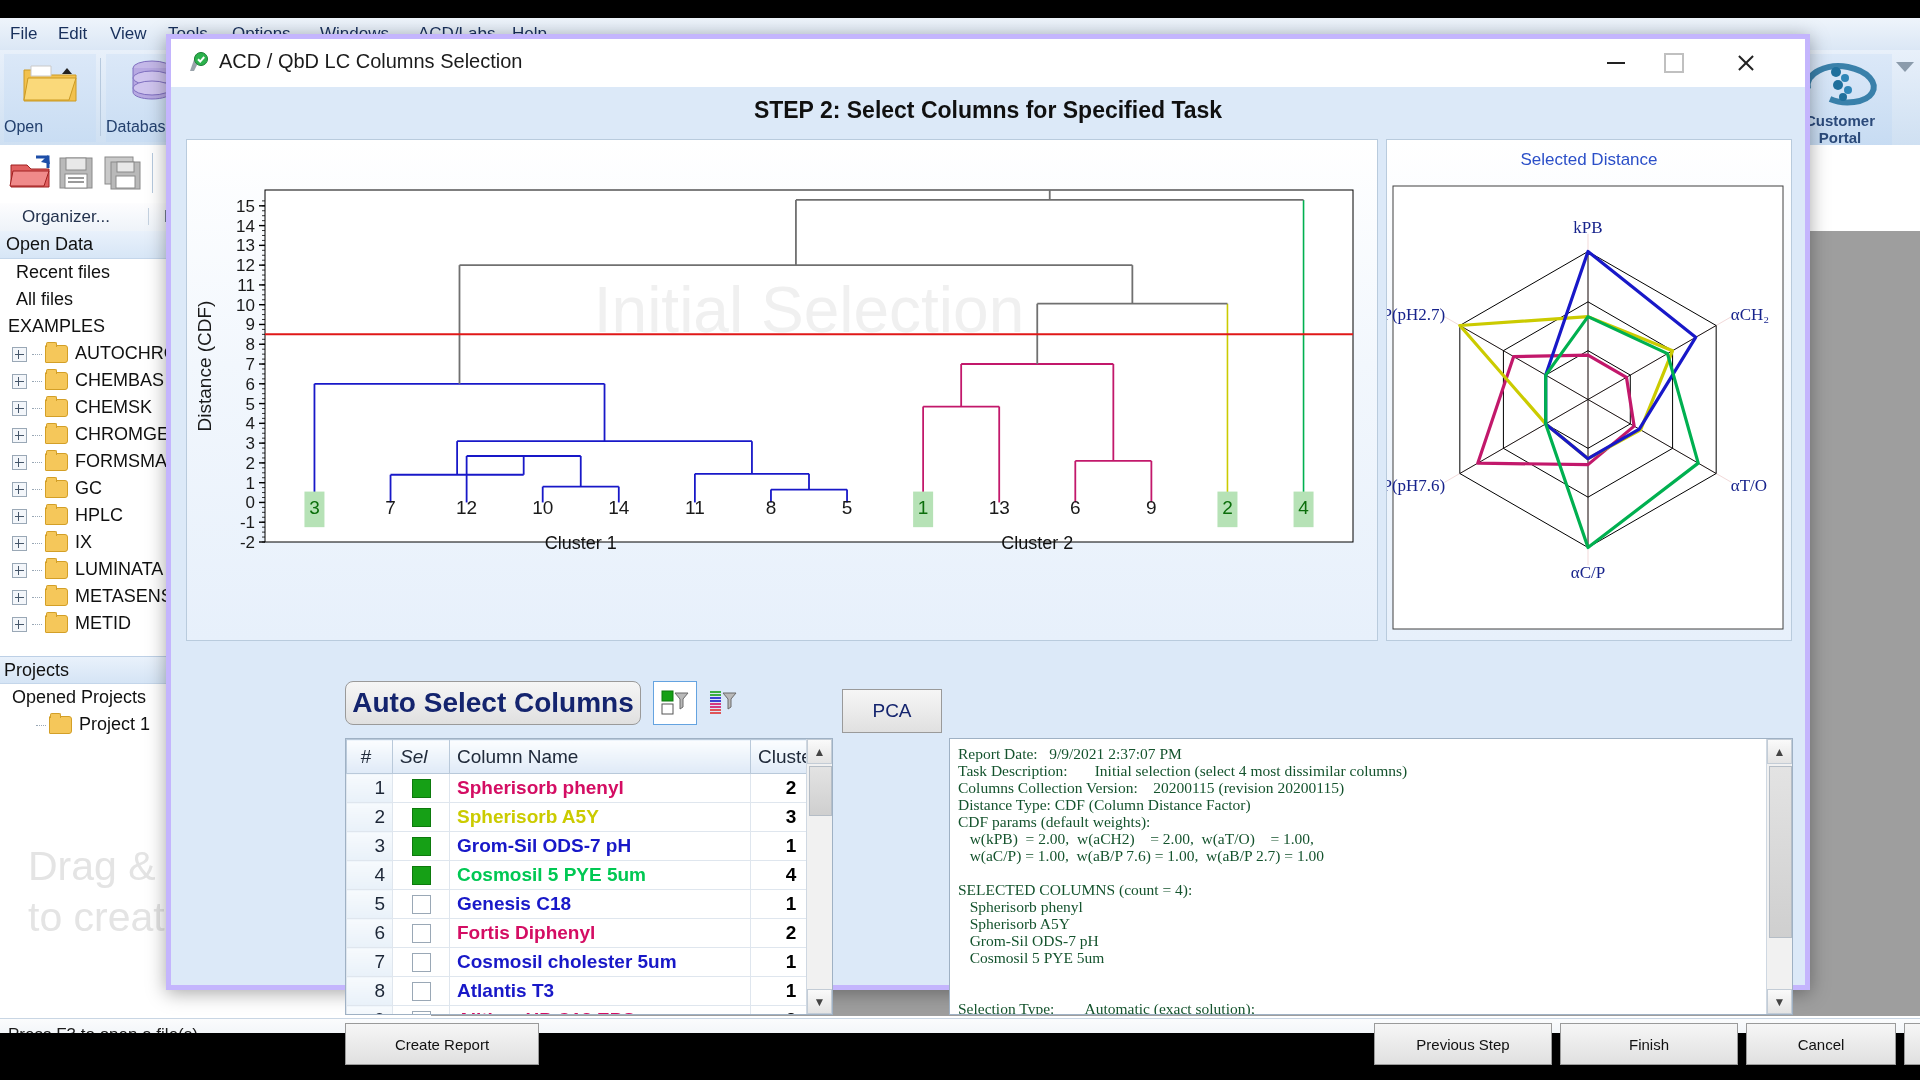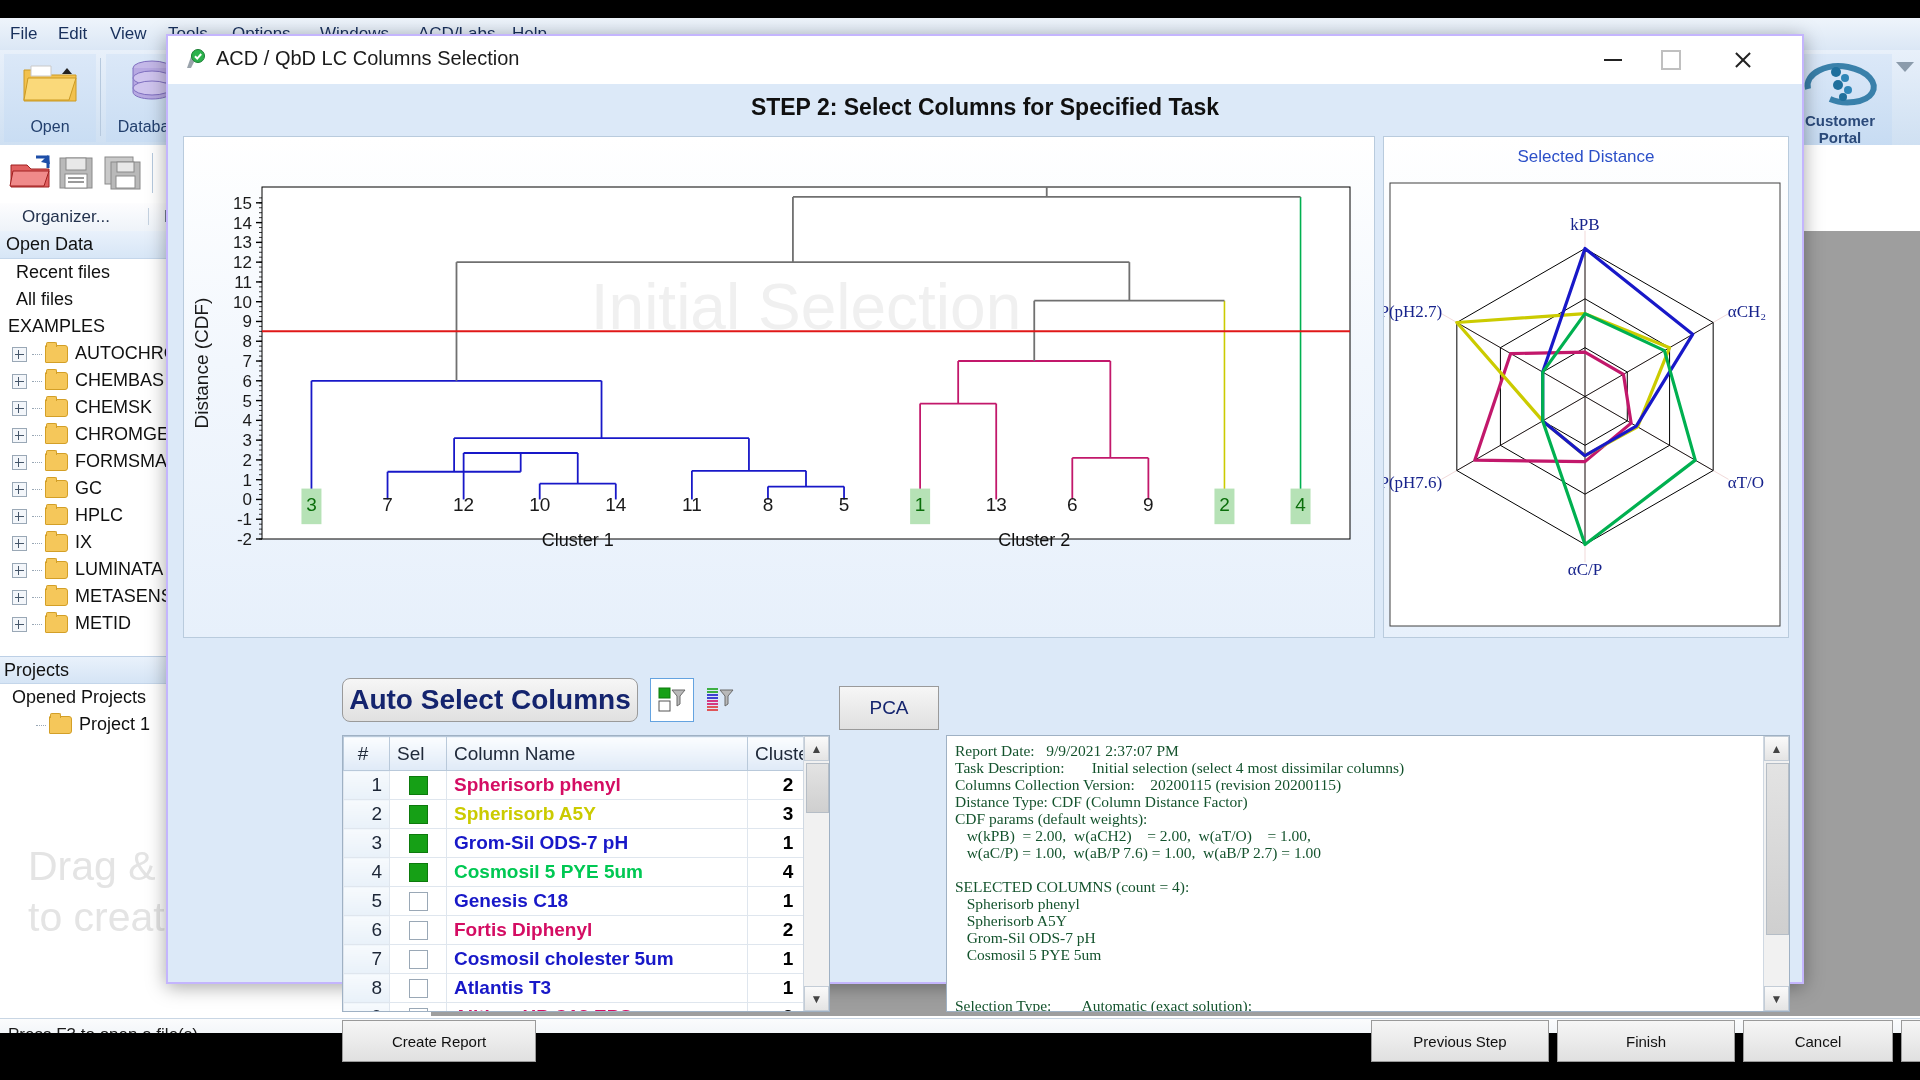--- a/index.html
+++ b/index.html
@@ -7,21 +7,21 @@
   #root{position:relative;width:1920px;height:1080px;background:#000;}
 
   
   .bgapp{position:absolute;left:0;top:18px;width:1920px;height:1062px;background:#fff;}
   .bg-menubar{position:absolute;left:0;top:0;width:1920px;height:32px;
      background:linear-gradient(#eef4fb,#dbe7f5);border-bottom:1px solid #c3d4e8;}
   .bg-menubar .mi{position:absolute;top:6px;font-size:17px;color:#18305c;}
 
   .bg-ribbon{position:absolute;left:0;top:32px;width:1920px;height:95px;
      background:linear-gradient(#e8f0fa,#cfe0f2);border-bottom:1px solid #b9cde3;}
-  .rb-big{position:absolute;top:4px;width:92px;height:88px;text-align:center;
+  .rb-big{position:absolute;top:4px;width:92px;height:88px;text-align:left;
      background:linear-gradient(#dbe8f8,#c9ddf3);}
   .rb-big .lbl{position:absolute;bottom:6px;left:0;right:0;font-size:16px;color:#23406e;}
   .rb-sep{position:absolute;top:8px;width:1px;height:78px;background:#b6c9de;}
 
   .bg-tools{position:absolute;left:0;top:127px;width:1920px;height:58px;background:#fff;
      border-bottom:1px solid #ccd9e8;}
   .bg-organizer{position:absolute;left:0;top:185px;width:430px;height:28px;
      background:linear-gradient(#fdfdfe,#eef3f9);border-bottom:1px solid #cfdaea;font-size:17px;color:#23324d;}
   .bg-organizer span{position:absolute;top:4px;}
 
@@ -65,21 +65,21 @@
   .tri-dn{width:0;height:0;border-left:9px solid transparent;border-right:9px solid transparent;
      border-top:10px solid #8b9bab;}
   .tri-dn.blue{border-top-color:#1d4ea8;}
   .vdiv{width:1px;height:26px;background:#b4c6da;}
   .winbtn-blue{width:34px;height:30px;border:2px solid #3f7fd4;background:#cfe2f7;display:flex;
      align-items:center;justify-content:center;}
   .winbtn-blue i{display:block;width:16px;height:14px;background:#2f6fc6;border:1px solid #1b4f9e;}
 
   
   .dlg{position:absolute;left:166px;top:34px;width:1634px;height:946px;background:#ffffff;
-     border:2px solid #c4b5fd;box-shadow:0 3px 18px rgba(0,0,0,.35);}
+     border:5px solid #c4b5fd;box-shadow:0 3px 18px rgba(0,0,0,.35);}
   .dlg-title{height:48px;background:#ffffff;position:relative;border-bottom:1px solid #eaeef3;}
   .dlg-title .tico{position:absolute;left:14px;top:12px;width:24px;height:24px;}
   .dlg-title .ttxt{position:absolute;left:48px;top:11px;font-size:20px;color:#1b1b1b;}
   .wbtn{position:absolute;top:0;width:58px;height:47px;display:flex;align-items:center;justify-content:center;
      cursor:default;}
   .wbtn.min{right:160px;} .wbtn.max{right:102px;} .wbtn.cls{right:30px;}
   .gl-min{width:18px;height:2px;background:#222;}
   .gl-max{width:16px;height:16px;border:2px solid #c0c0c0;}
   .gl-cls{position:relative;width:20px;height:20px;}
   .gl-cls:before,.gl-cls:after{content:"";position:absolute;left:0;top:9px;width:20px;height:2px;background:#222;}
@@ -106,21 +106,21 @@
 
   
   .tbl{position:absolute;left:174px;top:651px;width:486px;height:275px;background:#fff;
      border:1px solid #9fb1c4;overflow:hidden;}
   table.grid{border-collapse:collapse;width:100%;table-layout:fixed;}
   table.grid th{background:linear-gradient(#fbfdff,#dfeaf7);border:1px solid #b9c9da;
      font-size:19px;font-weight:normal;color:#202a3a;height:31px;text-align:left;padding-left:7px;}
   table.grid td{border:1px solid #dfe6ee;height:28px;font-size:19px;padding:0;}
   .c-num{width:38px;text-align:right;padding-right:7px !important;background:linear-gradient(#f7fafd,#e9f1f9);
      color:#1c2636;}
-  .c-sel{width:48px;text-align:center;}
+  .c-sel{width:48px;text-align:center;font-style:italic;}
   .c-clu{width:72px;text-align:center;color:#000;font-weight:bold;}
   .c-name{padding-left:7px !important;font-weight:bold;}
   .chk{display:inline-block;width:17px;height:17px;border:1px solid #9aa8b6;background:#fff;vertical-align:middle;}
   .chk.on{background:#16a016;border-color:#0d7a0d;}
   .vscroll{position:absolute;right:0;top:0;width:25px;height:100%;background:#f1f1f1;border-left:1px solid #cfd8e2;}
   .vs-arrow{width:25px;height:25px;background:linear-gradient(#fafafa,#e4e4e4);border:1px solid #c3ccd6;
      box-sizing:border-box;display:flex;align-items:center;justify-content:center;font-size:12px;color:#444;}
   .vs-thumb{position:absolute;left:2px;width:21px;background:linear-gradient(#e3e3e3,#cfcfcf);border:1px solid #b5bdc6;}
 
   

